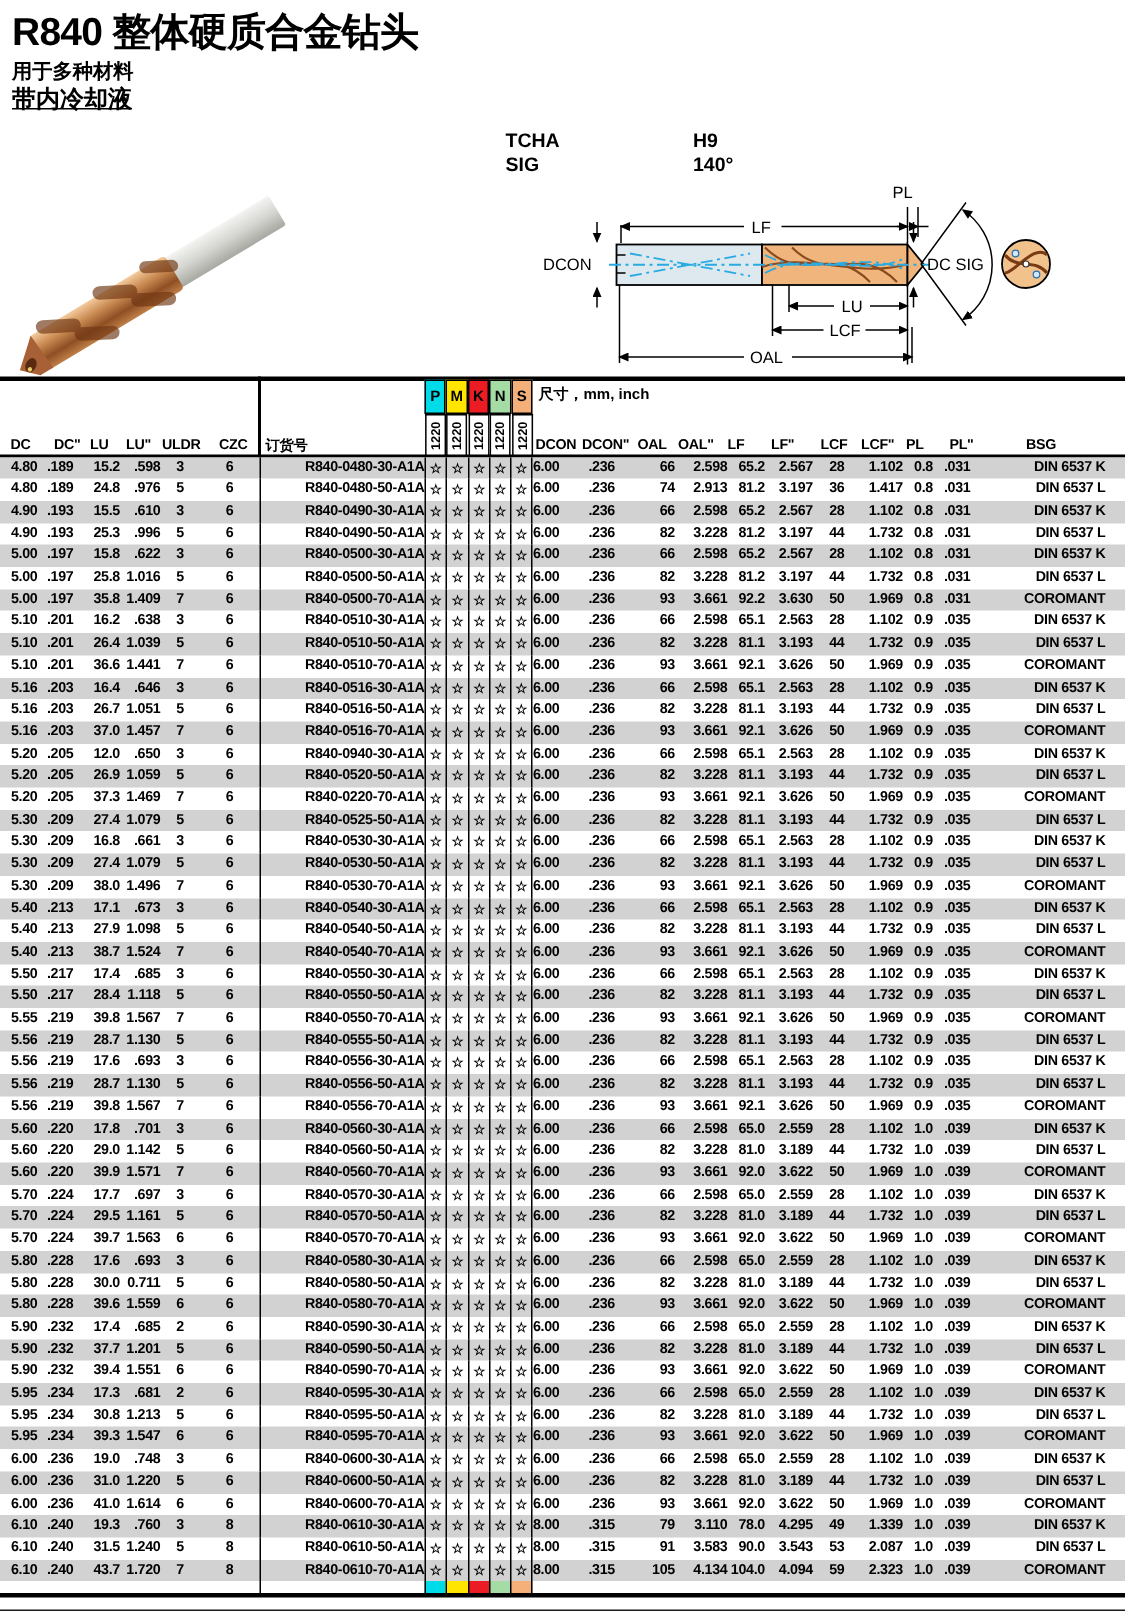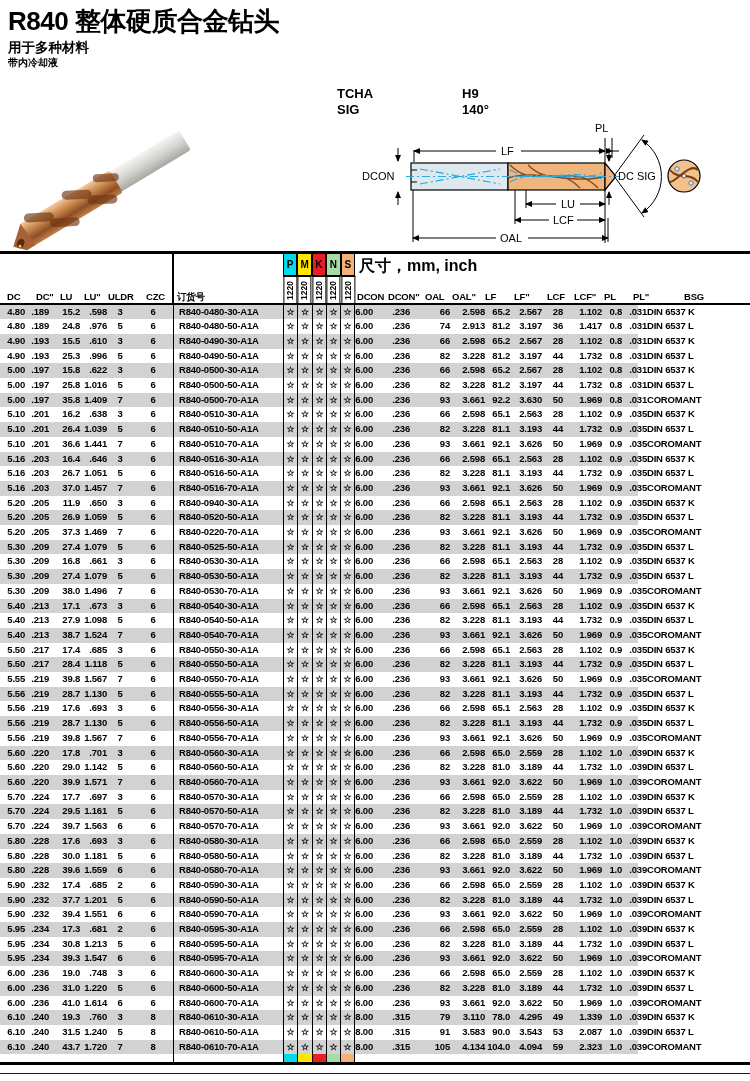--- a/index.html
+++ b/index.html
@@ -6,37 +6,37 @@
   html,body { background:#fff; }
   body {
     width:750px; height:1081px; position:relative; overflow:hidden;
     font-family:"Liberation Sans", sans-serif; color:#000;
   }
   .abs { position:absolute; }
 
   
   #page-title { left:8px; top:4px; font-size:26px; font-weight:700; letter-spacing:-0.5px; }
   #subtitle-1 { left:8px; top:39px; font-size:13.5px; font-weight:700; }
-  #subtitle-2 { left:8px; top:56px; font-size:10px; font-weight:700; }
+  #subtitle-2 { left:8px; top:56px; font-size:16px; font-weight:700;text-decoration:underline; }
 
   
   .speclab { font-size:13px; font-weight:700; line-height:16px; white-space:pre-line; }
   #spec-left  { left:337px; top:86px; }
   #spec-right { left:462px; top:86px; }
 
   
   .hline { position:absolute; left:0; width:750px; background:#000; }
   #tbl-topline   { top:251px; height:3px; }
   #tbl-headline  { top:303px; height:1.5px; }
   #tbl-botline   { top:1062px; height:3px; }
   #page-botline  { top:1073px; height:1px; background:#1a1a1a; }
   .vline { position:absolute; width:1.5px; background:#000; }
   #vline-order { left:172px; top:251px; height:54px; }
 
-  #size-header { left:359px; top:256px; font-size:16px; font-weight:700; }
+  #size-header { left:359px; top:256px; font-size:10px; font-weight:700; }
 
   
   #grade-header { left:283px; top:253px; width:72px; height:51px; display:flex; }
   .grade-col { width:14.4px; display:flex; flex-direction:column; }
   .grade-letter {
     height:23px; border:1.7px solid #000; font-size:10px; font-weight:700;
     display:flex; align-items:center; justify-content:center;
   }
   .grade-num {
     height:28px; border:1.7px solid #000; border-top:none; background:#fff;
@@ -44,32 +44,32 @@
     font-size:8.5px; font-weight:700;
     writing-mode:vertical-rl; transform:rotate(180deg);
   }
 
   
   .colhead { position:absolute; top:291px; font-size:9.5px; font-weight:700; letter-spacing:-0.2px; white-space:nowrap; }
 
   
   #rows { position:absolute; left:0; top:304.5px; width:750px; }
   .row {
-    display:grid; width:638px; height:14.71px; line-height:14.71px;
+    display:grid; width:750px; height:14.71px; line-height:14.71px;
     grid-template-columns:25px 24px 31px 27px 26px 40px 110px 14px 15px 14px 14px 15px 18px 37px 40px 35px 25px 32px 21px 39px 20px 25px 103px;
     font-size:9.5px; font-weight:700; letter-spacing:-0.2px; white-space:nowrap;
   }
   .row.odd { background:#d2d2d2; }
   .cell { overflow:visible; }
   .num { text-align:right; }
   .ctr { text-align:center; }
-  .c-order { text-align:left; padding-left:5px; border-left:1.5px solid #000; }
+  .c-order { text-align:right; padding-left:5px; border-left:1.5px solid #000; }
   .c-star { text-align:center; border-left:1.5px solid #000; font-size:9px; }
   .c-star.last { border-right:1.5px solid #000; }
-  .c-bsg { text-align:left; padding-right:29px; }
+  .c-bsg { text-align:right; padding-right:13px; }
   .swatch-row { height:8px; }
   .swatch-row .c-star { height:8px; }
 
   
   #drill-photo { left:0px; top:116px; }
   #tech-drawing { left:358px; top:118px; }
   svg text { font-family:"Liberation Sans", sans-serif; }
 </style>
 </head>
 <body>
@@ -549,21 +549,21 @@
       <div class="cell c-lfin num">3.626</div>
       <div class="cell c-lcf num">50</div>
       <div class="cell c-lcfin num">1.969</div>
       <div class="cell c-pl num">0.9</div>
       <div class="cell c-plin num">.035</div>
       <div class="cell c-bsg">COROMANT</div>
     </div>
     <div class="row">
       <div class="cell c-dc num">5.20</div>
       <div class="cell c-dcin num">.205</div>
-      <div class="cell c-lu num">11.9</div>
+      <div class="cell c-lu num">12.0</div>
       <div class="cell c-luin num">.650</div>
       <div class="cell c-uldr ctr">3</div>
       <div class="cell c-czc ctr">6</div>
       <div class="cell c-order">R840-0940-30-A1A</div>
       <div class="cell c-star">☆</div>
       <div class="cell c-star">☆</div>
       <div class="cell c-star">☆</div>
       <div class="cell c-star">☆</div>
       <div class="cell c-star last">☆</div>
       <div class="cell c-dcon num">6.00</div>
@@ -1150,21 +1150,21 @@
       <div class="cell c-lcf num">28</div>
       <div class="cell c-lcfin num">1.102</div>
       <div class="cell c-pl num">1.0</div>
       <div class="cell c-plin num">.039</div>
       <div class="cell c-bsg">DIN 6537 K</div>
     </div>
     <div class="row">
       <div class="cell c-dc num">5.80</div>
       <div class="cell c-dcin num">.228</div>
       <div class="cell c-lu num">30.0</div>
-      <div class="cell c-luin num">1.181</div>
+      <div class="cell c-luin num">0.711</div>
       <div class="cell c-uldr ctr">5</div>
       <div class="cell c-czc ctr">6</div>
       <div class="cell c-order">R840-0580-50-A1A</div>
       <div class="cell c-star">☆</div>
       <div class="cell c-star">☆</div>
       <div class="cell c-star">☆</div>
       <div class="cell c-star">☆</div>
       <div class="cell c-star last">☆</div>
       <div class="cell c-dcon num">6.00</div>
       <div class="cell c-dconin num">.236</div>

